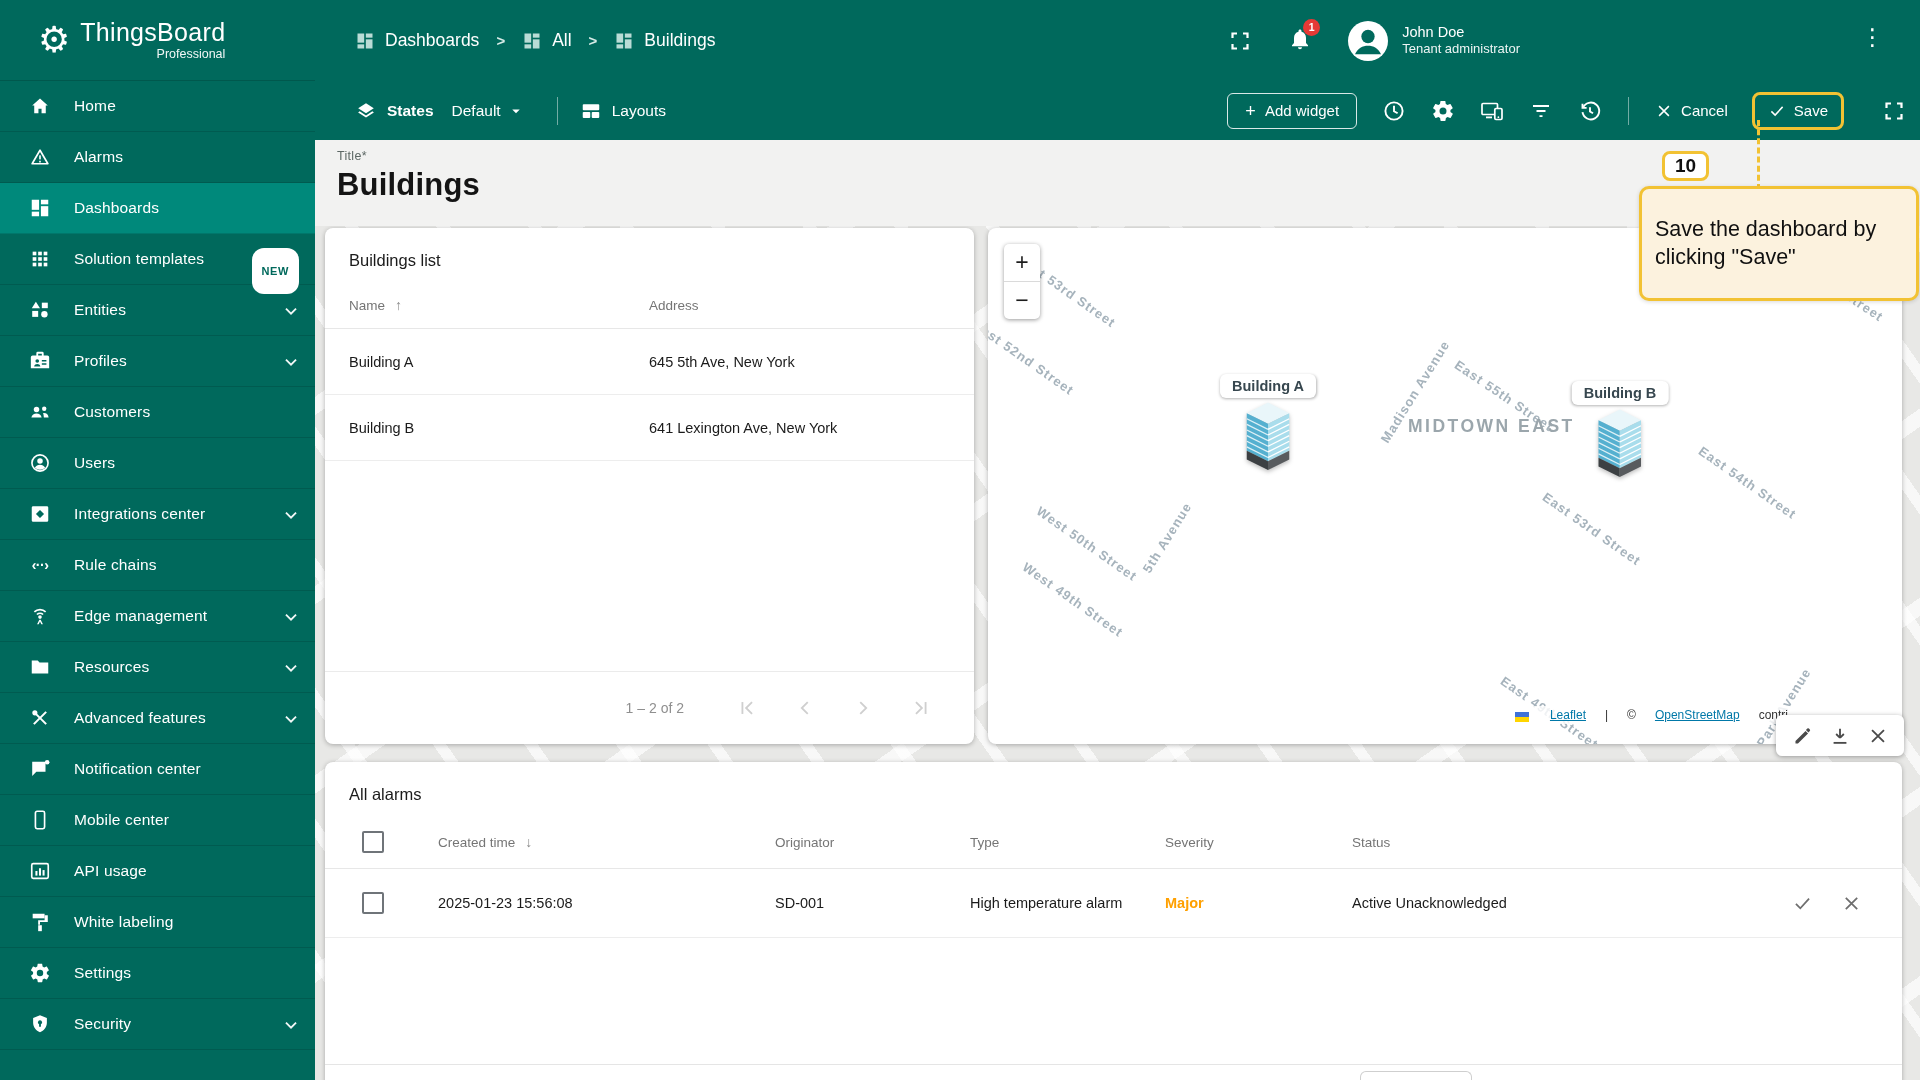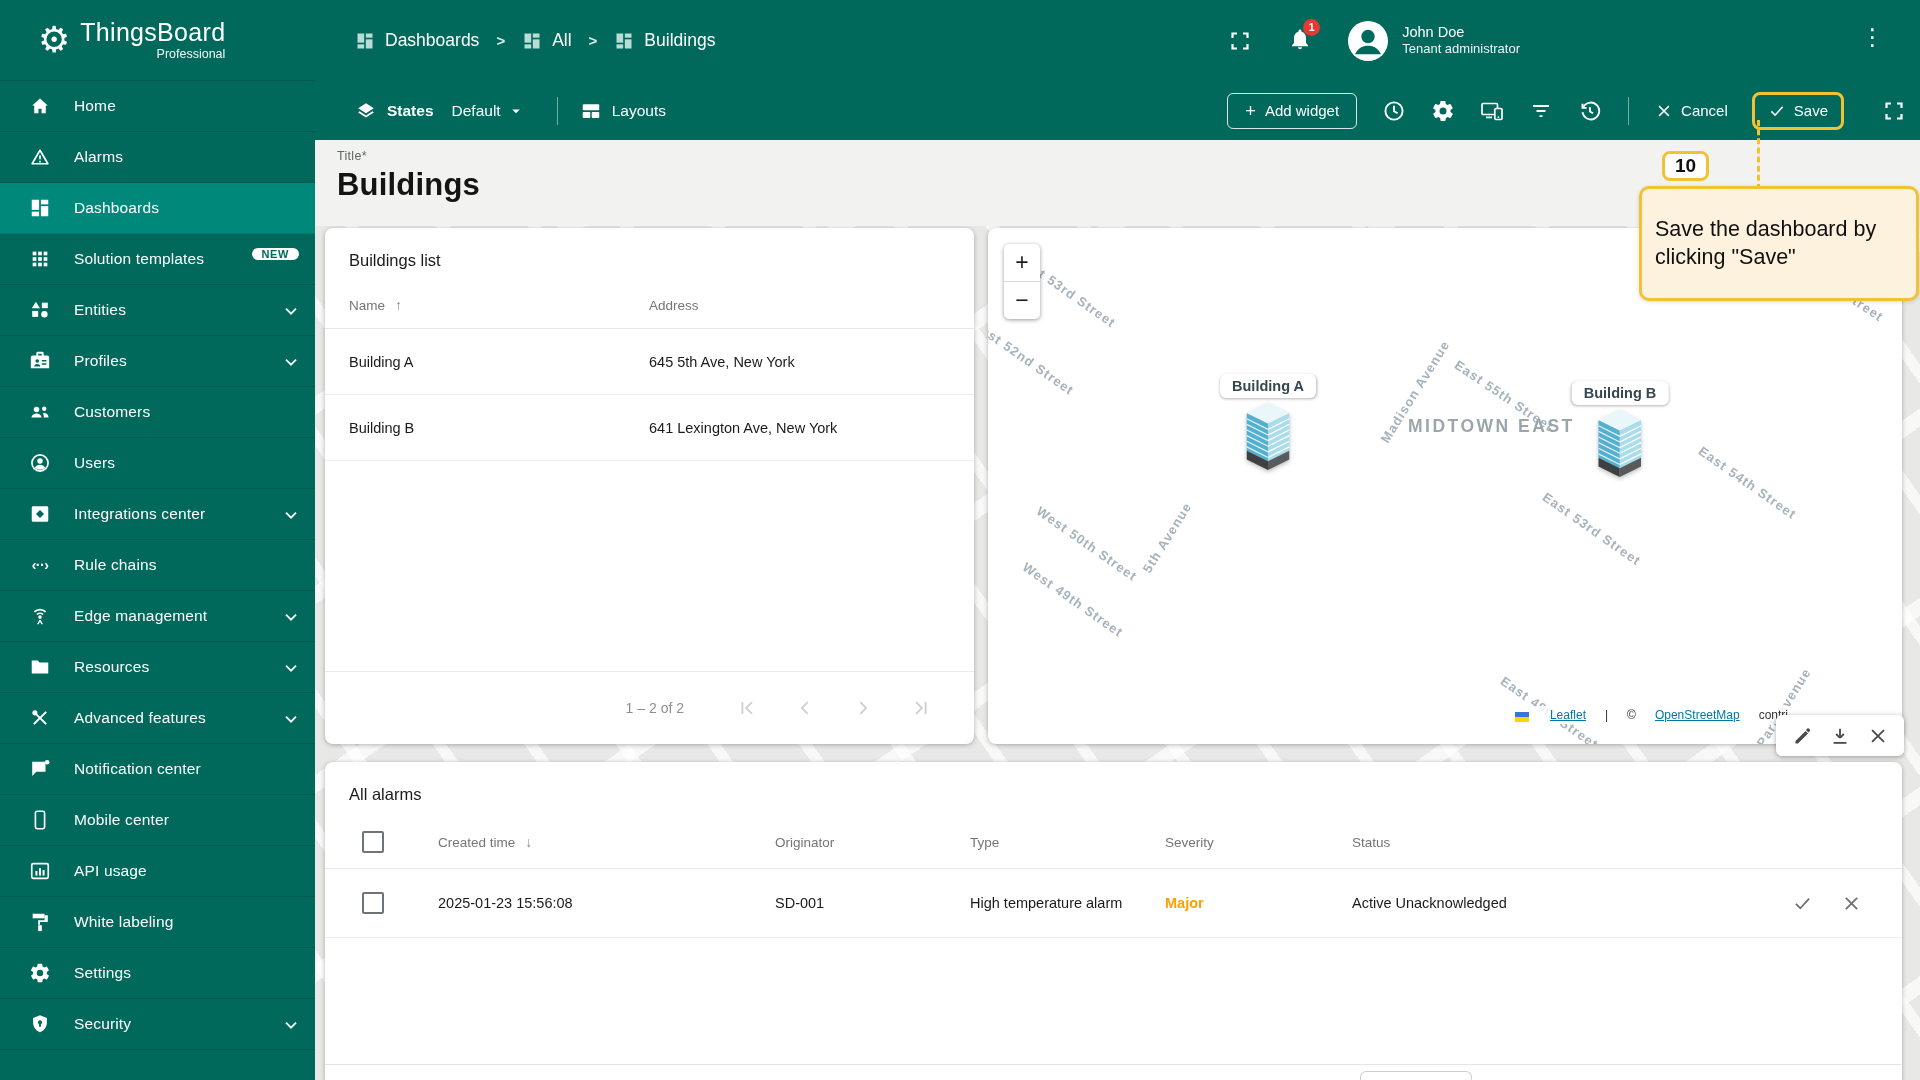--- a/index.html
+++ b/index.html
@@ -22,21 +22,21 @@
   
   .sidebar{position:absolute;left:0;top:0;width:315px;height:1080px;background:var(--primary);color:#fff;z-index:3}
   .logo{height:81px;display:flex;align-items:center;padding-left:38px;box-sizing:border-box;border-bottom:1px solid rgba(0,0,0,.16)}
   .logo-gear{font-size:36px;margin-right:10px;line-height:1}
   .logo-name{font-size:25px;font-weight:500;letter-spacing:.3px;line-height:1.05}
   .logo-ed{font-size:12.5px;text-align:right;opacity:.95;margin-top:1px}
   .side-item{height:51px;display:flex;align-items:center;padding:0 14px 0 29px;border-bottom:1px solid rgba(0,0,0,.13);box-sizing:border-box;position:relative;cursor:pointer}
   .side-item.active{background:var(--primary-light)}
   .side-item .icn{width:22px;height:22px}
   .side-label{margin-left:23px;font-size:15.5px;letter-spacing:.15px;white-space:nowrap}
-  .side-badge{position:absolute;right:16px;top:14px;background:#fff;color:var(--primary);font-size:11px;font-weight:700;padding:0 10px;border-radius:12px;letter-spacing:.6px}
+  .side-badge{position:absolute;right:16px;top:14px;background:#fff;color:var(--primary);font-size:11px;font-weight:700;padding:17px 10px;border-radius:12px;letter-spacing:.6px}
   .side-chev{position:absolute;right:13px;top:15px;width:21px;height:21px;opacity:.95}
   .icn.txtic{font-size:14px;font-weight:700;letter-spacing:-.5px;white-space:nowrap}
 
   
   .topbar{position:absolute;left:315px;right:0;top:0;height:81px;background:var(--primary);display:flex;align-items:center;color:#fff;z-index:3}
   .crumbs{display:flex;align-items:center;margin-left:40px}
   .crumb{display:flex;align-items:center;gap:10px;font-size:17.5px;cursor:pointer;color:#fff}
   .crumb .icn{color:#b9dcd6}
   .crumb-sep{margin:0 17px;font-size:15px;font-weight:700;color:#d8ece8}
   .top-right{margin-left:auto;display:flex;align-items:center;padding-right:400px}

